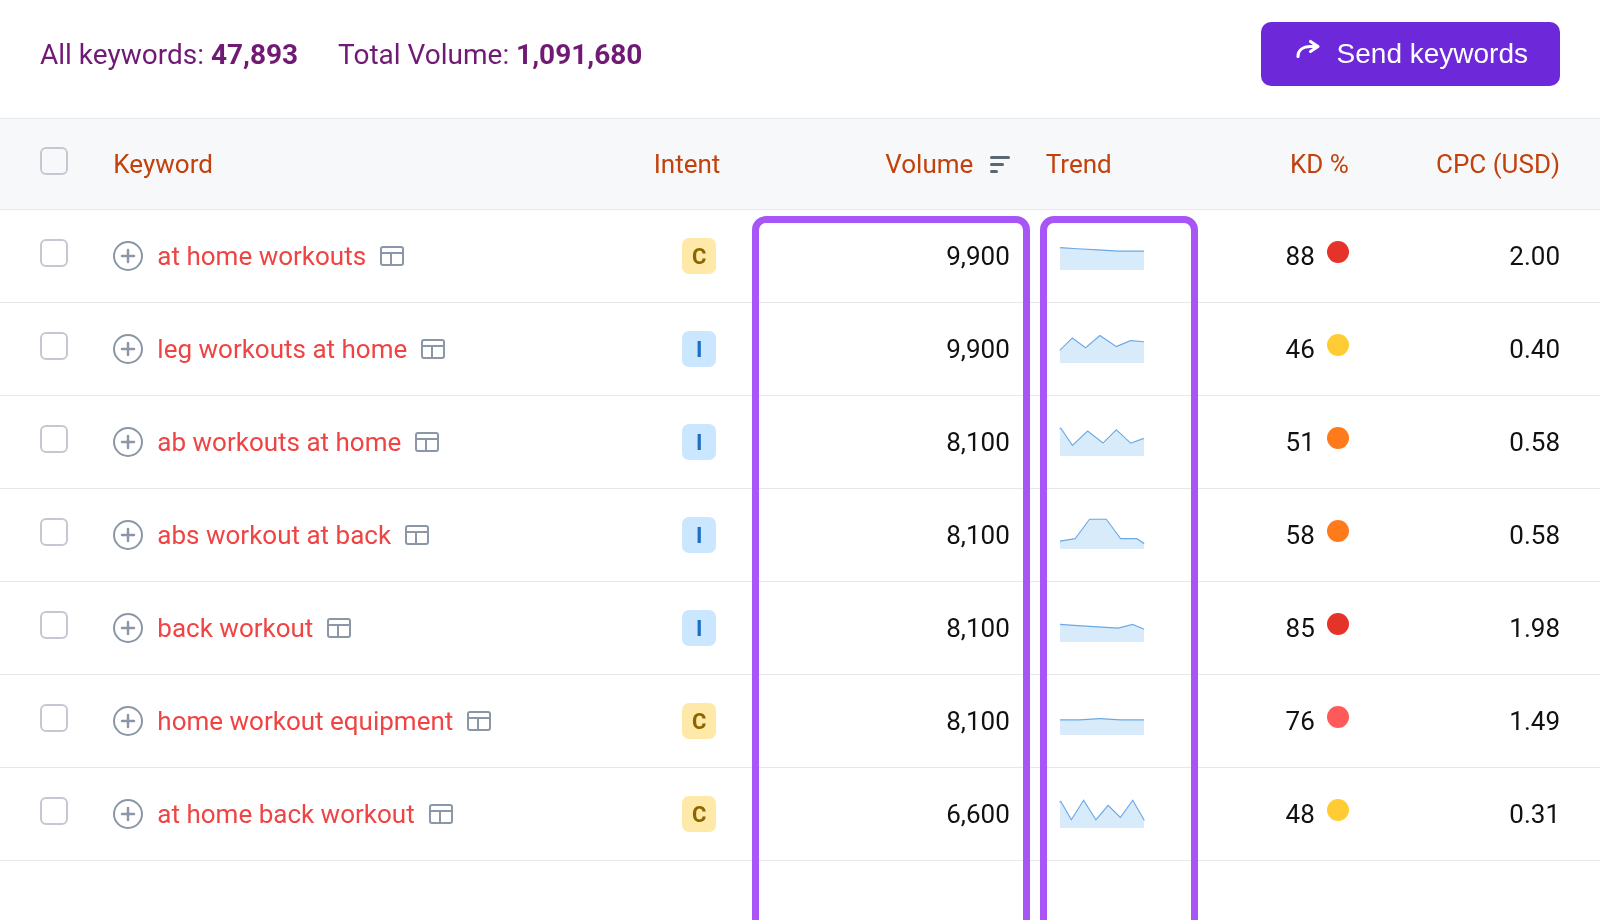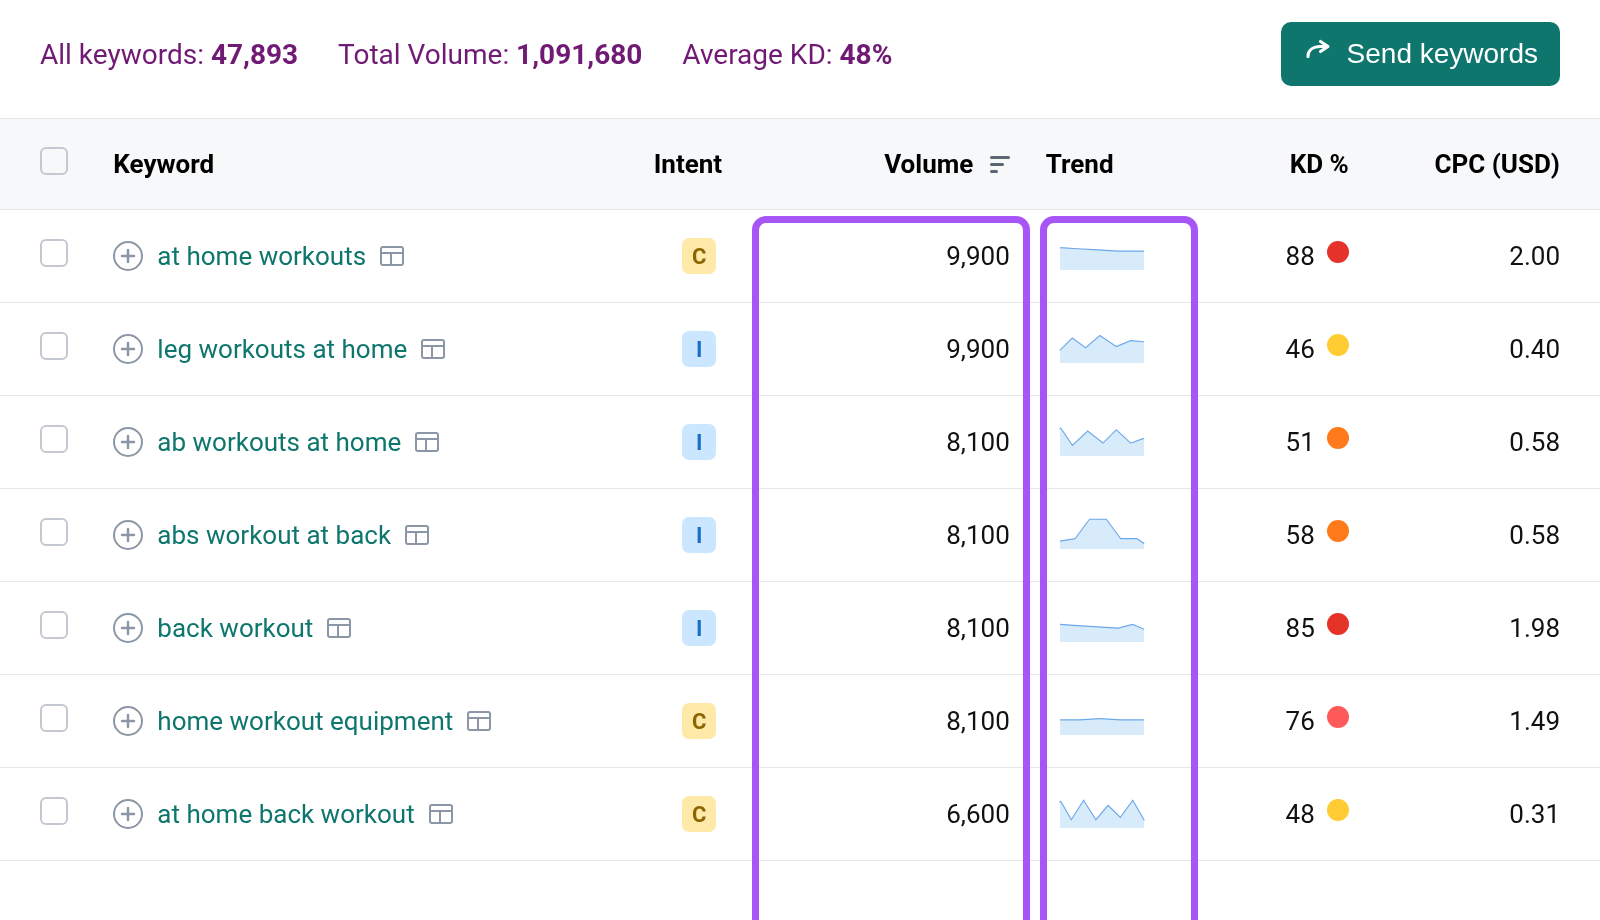--- a/index.html
+++ b/index.html
@@ -3,26 +3,26 @@
 <meta charset="utf-8">
 <style>
   * { box-sizing: border-box; }
   html, body { margin:0; padding:0; font-family:-apple-system,BlinkMacSystemFont,"Segoe UI",Roboto,Arial,sans-serif; color:#111; }
   body { width:1600px; height:920px; background:#fff; overflow:hidden; }
 
   
   .topbar { display:flex; justify-content:space-between; align-items:center; padding:22px 40px 32px 40px; }
   .stats { display:flex; gap:40px; font-size:28px; color:#701a75; }
   .stat span.val { font-weight:700; }
-  .send-btn { display:flex; align-items:center; gap:14px; background:#0f766e; color:#fff; border:none; border-radius:10px; padding:16px 22px; font-size:28px; font-weight:500; cursor:pointer; }
+  .send-btn { display:flex; align-items:center; gap:14px; background:#6d28d9; color:#fff; border:none; border-radius:10px; padding:16px 32px; font-size:28px; font-weight:500; cursor:pointer; }
   .send-btn svg { width:30px; height:30px; }
 
   
   .table { width:100%; border-collapse:collapse; position:relative; }
-  .table thead th { background:#f7f8fa; font-weight:700; font-size:26px; color:#000000; padding:28px 18px; border-top:1px solid #e5e7eb; border-bottom:1px solid #e5e7eb; text-align:left; }
+  .table thead th { background:#f7f8fa; font-weight:400; font-size:26px; color:#c2410c; padding:28px 18px; border-top:1px solid #e5e7eb; border-bottom:1px solid #e5e7eb; text-align:left; }
   .table thead th.num { text-align:right; }
   .table thead th.center { text-align:left; }
 
   .col-chk { width:90px; padding-left:40px !important; }
   .col-kw  { width:510px; }
   .col-int { width:120px; text-align:center; }
   .col-vol { width:250px; }
   .col-trend { width:140px; }
   .col-kd  { width:180px; }
   .col-cpc { width:220px; padding-right:40px !important; }
@@ -31,21 +31,21 @@
 
   .table tbody td { padding:26px 18px; border-bottom:1px solid #e5e7eb; font-size:26px; vertical-align:middle; }
   .table tbody td.num { text-align:right; }
   .table tbody td.center { text-align:center; }
 
   .chk { width:28px; height:28px; border:2px solid #c4c9d1; border-radius:6px; display:inline-block; cursor:pointer; }
 
   .kw-wrap { display:flex; align-items:center; gap:14px; }
   .expand-btn { width:30px; height:30px; border:2.5px solid #8b97a6; border-radius:50%; display:flex; align-items:center; justify-content:center; cursor:pointer; flex:none; }
   .expand-btn svg { width:16px; height:16px; }
-  .kw-link { color:#0f766e; text-decoration:none; cursor:pointer; }
+  .kw-link { color:#ef4444; text-decoration:none; cursor:pointer; }
   .serp-icon { width:24px; height:20px; flex:none; }
   .serp-icon rect { stroke:#8b97a6; stroke-width:2; fill:none; }
   .serp-icon line { stroke:#8b97a6; stroke-width:2; }
 
   .intent-badge { display:inline-flex; align-items:center; justify-content:center; width:34px; height:36px; border-radius:7px; font-size:22px; font-weight:700; }
   .intent-C { background:#ffe9a8; color:#8a6500; }
   .intent-I { background:#cbe6ff; color:#1d6fc4; }
 
   .kd-cell { display:flex; align-items:flex-start; justify-content:flex-end; gap:12px; }
   .kd-dot { width:22px; height:22px; border-radius:50%; flex:none; }
@@ -67,23 +67,20 @@
 </head>
 <body>
 
 <div class="topbar">
   <div class="stats">
     <div class="stat">
       <span>All keywords: </span><span class="val">47,893</span>
     </div>
     <div class="stat">
       <span>Total Volume: </span><span class="val">1,091,680</span>
-    </div>
-    <div class="stat">
-      <span>Average KD: </span><span class="val">48%</span>
     </div>
   </div>
   <button class="send-btn">
     <svg viewBox="0 0 24 24" fill="none" stroke="currentColor" stroke-width="2.5" stroke-linecap="round" stroke-linejoin="round">
         <path d="M4 14c0-5 4-8 10-8h4"></path>
         <path d="M14 2l6 4-6 4"></path>
       </svg>
     <span>Send keywords</span>
   </button>
 </div>

